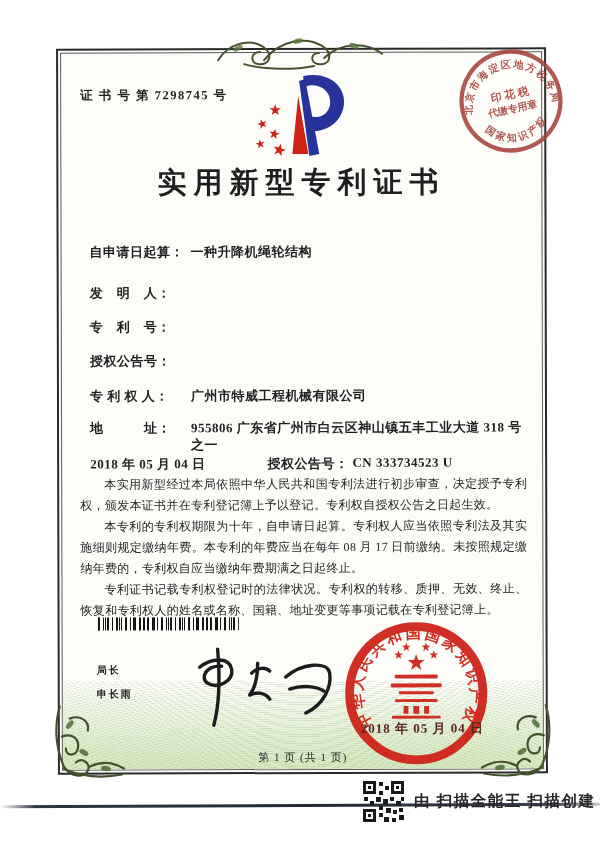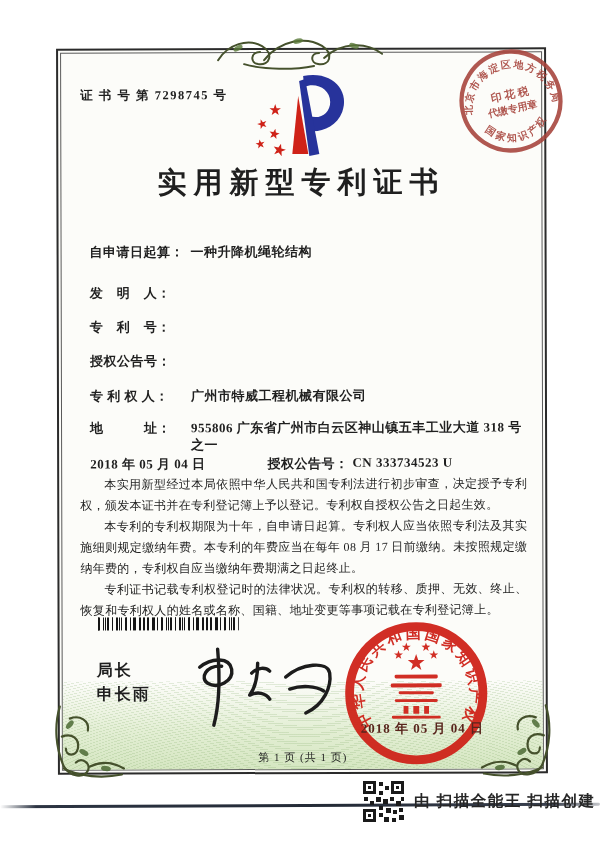--- a/index.html
+++ b/index.html
@@ -24,21 +24,21 @@
   .addr-val{max-width:345px;line-height:17px;}
   .grant{display:flex;}
   .grant .pair2{margin-left:62px;display:flex;}
   .paras{position:absolute;left:21px;right:18px;top:424px;font-size:12px;line-height:21px;
          text-align:justify;letter-spacing:0.3px;}
   .paras p{margin:0;text-indent:2em;font-weight:500;}
   .barcode{position:absolute;left:38px;top:567px;width:141px;height:13px;
       background:
        repeating-linear-gradient(90deg,#151515 0 2px,transparent 2px 5px,#151515 5px 6px,transparent 6px 9px),
        repeating-linear-gradient(90deg,#151515 0 1px,transparent 1px 7px);}
-  .director{position:absolute;left:37px;top:608px;font-size:16px;font-weight:700;line-height:24px;letter-spacing:2px;}
+  .director{position:absolute;left:37px;top:608px;font-size:10px;font-weight:700;line-height:24px;letter-spacing:2px;}
   .sig{position:absolute;left:118px;top:583px;width:170px;height:100px;}
   .seal{position:absolute;left:283px;top:570px;width:147px;height:147px;opacity:0.94;}
   .seal-date{position:absolute;left:301px;top:670px;font-size:13px;font-weight:700;
              color:#58241c;letter-spacing:1px;white-space:nowrap;}
   .page-num{position:absolute;left:0;right:0;top:700px;text-align:center;font-size:11px;letter-spacing:1px;}
   .fl{position:absolute;}
   .fl-top{left:156px;top:-24px;width:178px;height:44px;}
   .fl-bl{left:-10px;bottom:-8px;width:84px;height:84px;}
   .fl-br{right:-10px;bottom:-8px;width:84px;height:84px;transform:scaleX(-1);}
   

